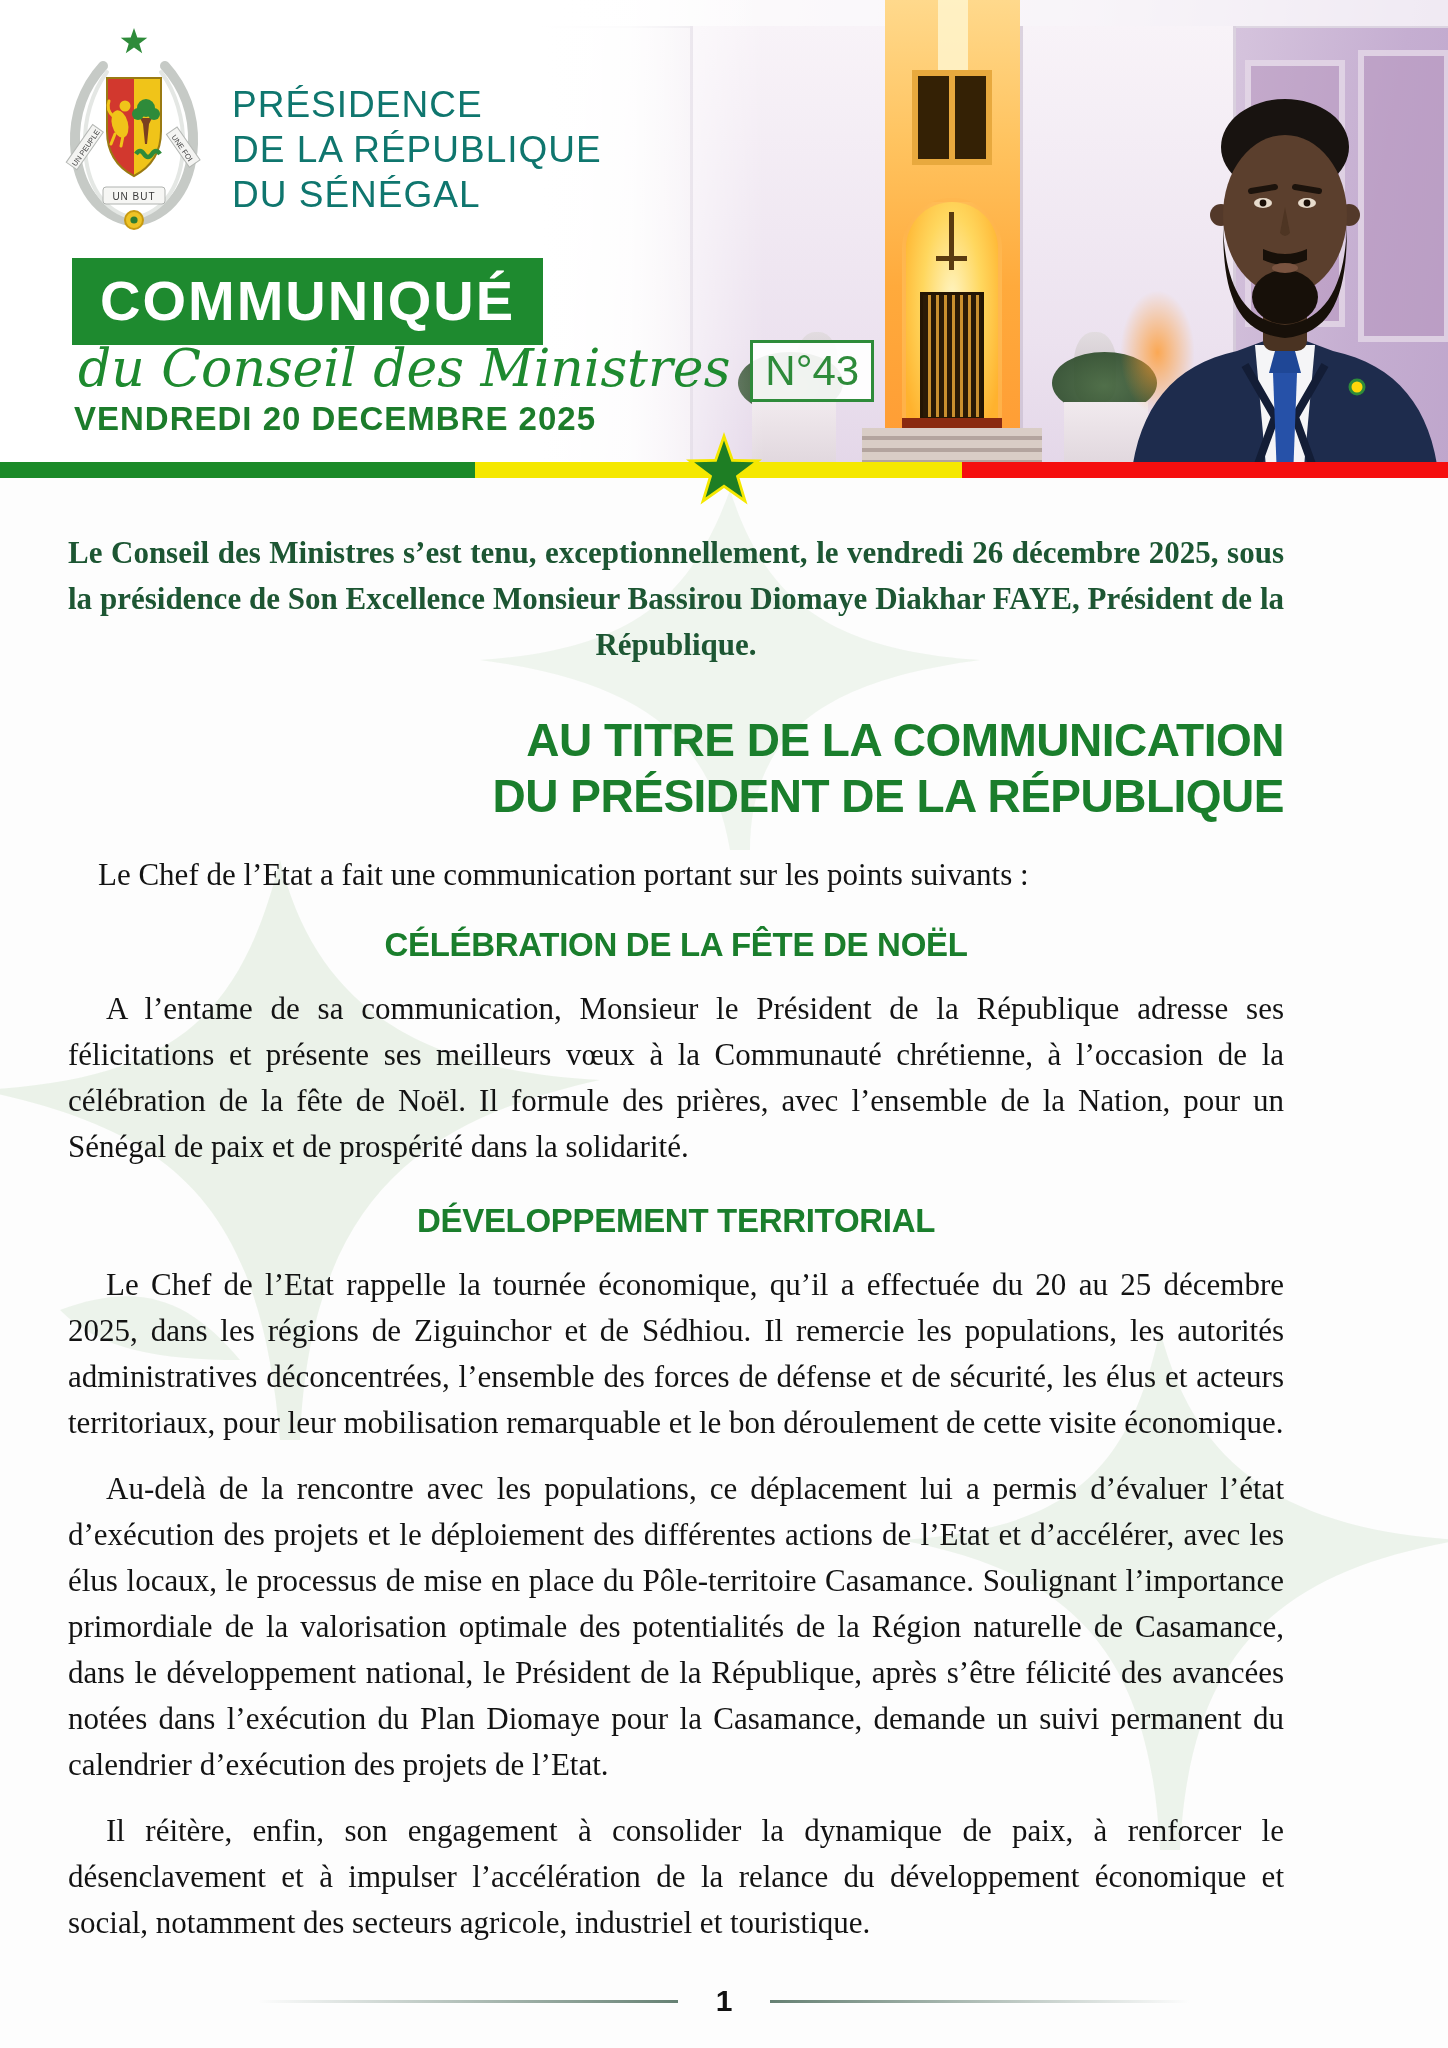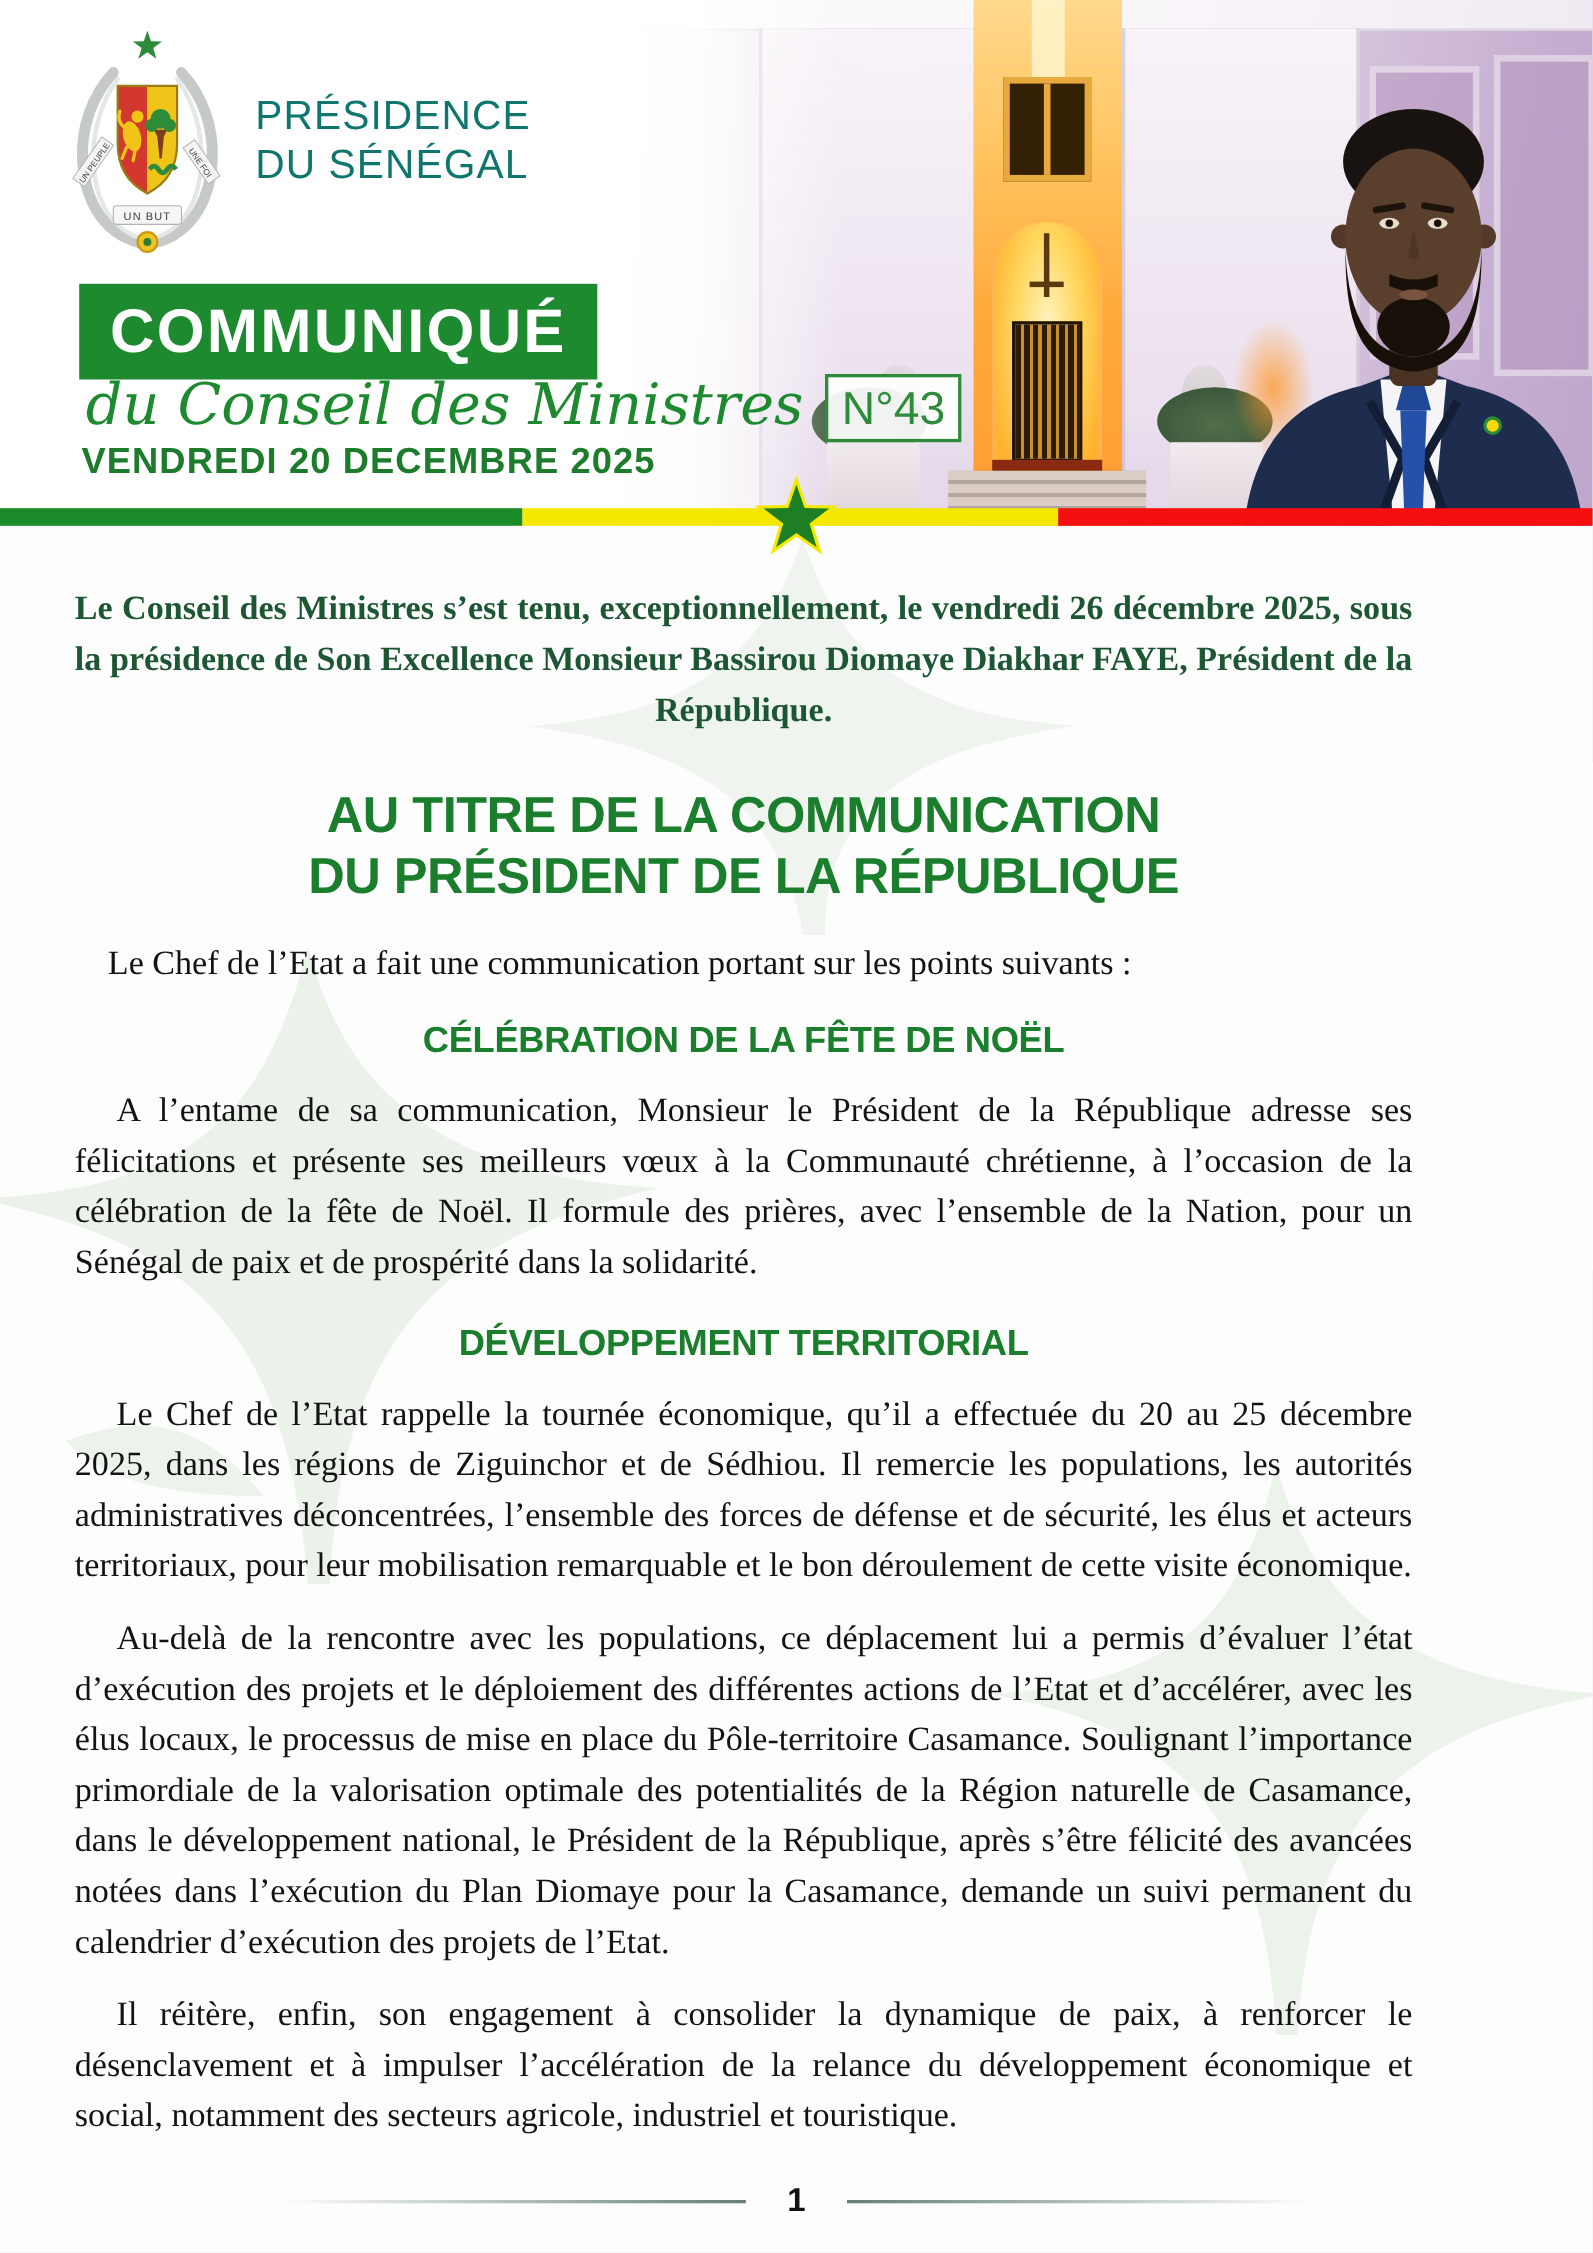--- a/index.html
+++ b/index.html
@@ -74,21 +74,21 @@
        font-family:"Liberation Sans",sans-serif;font-size:42px;font-weight:500;
        padding:4px 12px;margin-top:6px;}
   .dateline{position:absolute;left:74px;top:400px;font-family:"Liberation Sans",sans-serif;
        font-size:33px;font-weight:700;letter-spacing:1px;color:#1c7c2b;}
   
   .content{position:absolute;left:0;top:478px;width:1352px;padding:0 68px;box-sizing:border-box;z-index:2;}
   .intro{margin:52px 0 0;color:#1d5633;font-weight:700;font-size:31px;line-height:46px;
          text-align:justify;text-align-last:center;}
   .h1{margin:44px 0 0;text-align:center;font-family:"Liberation Sans",sans-serif;
       font-weight:800;font-size:46px;line-height:56px;color:#1a7e2c;letter-spacing:-0.5px;}
-  .h1 span{display:block;}
+  .h1 span{display:block;text-align:right;}
   .lead{margin:28px 0 0;font-size:31px;line-height:46px;color:#131313;text-indent:30px;}
   .h2{margin:26px 0 0;text-align:center;font-family:"Liberation Sans",sans-serif;
       font-weight:800;font-size:33px;line-height:42px;color:#1a7e2c;letter-spacing:-0.3px;}
   .h2 span{display:block;}
   .para{margin:20px 0 0;font-size:31px;line-height:46px;color:#131313;
         text-align:justify;text-indent:38px;}
   .mt30{margin-top:30px;}
   
   .footer{position:absolute;left:0;bottom:30px;width:1448px;display:flex;
           align-items:center;justify-content:center;gap:38px;z-index:2;}
@@ -194,20 +194,21 @@
         <text x="0" y="2.5" text-anchor="middle" font-family="Liberation Sans, sans-serif" font-size="7.5" fill="#444">UNE FOI</text>
       </g>
       <rect x="44" y="161" width="62" height="17" rx="3" fill="#f6f6f4" stroke="#b0b3b0"></rect>
       <text x="75" y="174" text-anchor="middle" font-family="Liberation Sans, sans-serif" font-size="10" letter-spacing="1" fill="#3a3a3a">UN BUT</text>
       <circle cx="75" cy="194" r="9" fill="#eec325" stroke="#c79a12" stroke-width="2"></circle>
       <circle cx="75" cy="194" r="3.6" fill="#2e7d32"></circle>
     </svg>
 
     <div class="org">
       <div>PRÉSIDENCE</div>
+      <div>DE LA RÉPUBLIQUE</div>
       <div>DU SÉNÉGAL</div>
     </div>
 
     <div class="com-box">COMMUNIQUÉ</div>
 
     <div class="script-row">
       <span class="script">du Conseil des Ministres</span>
       <span class="issue">N°43</span>
     </div>
 

